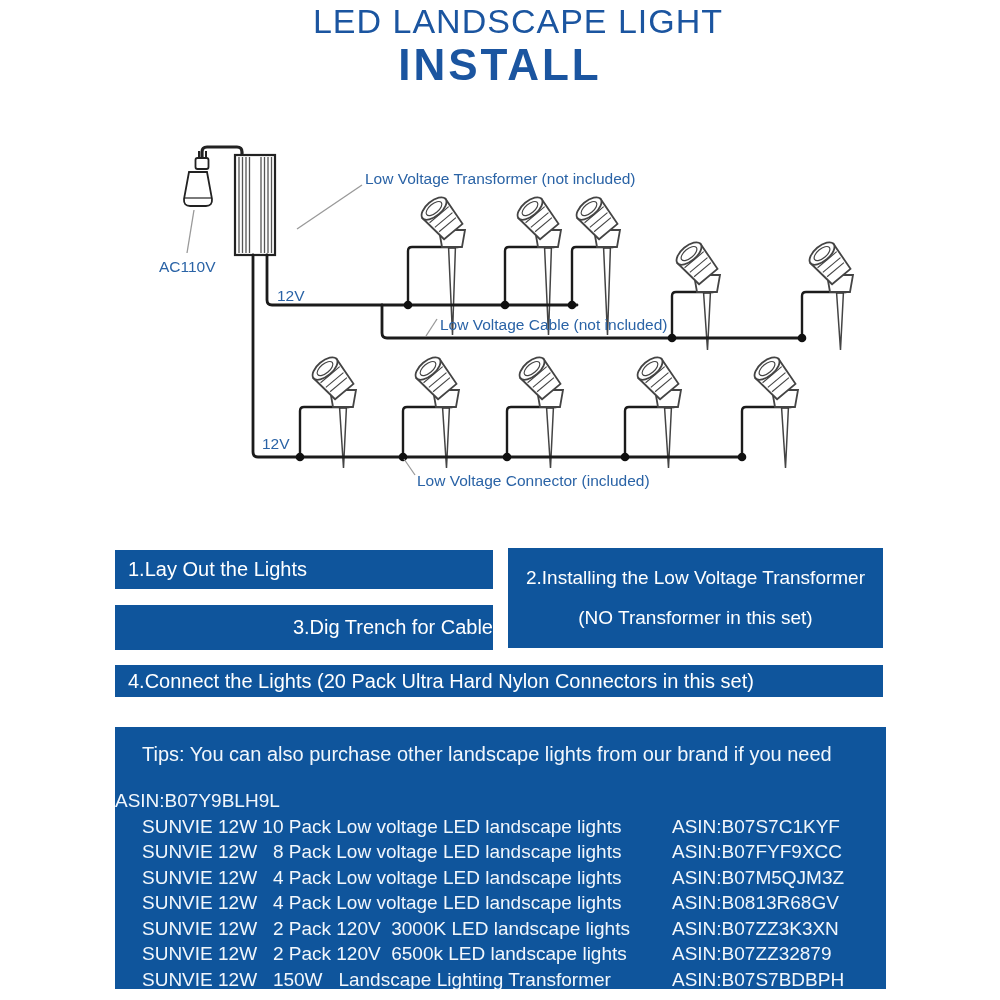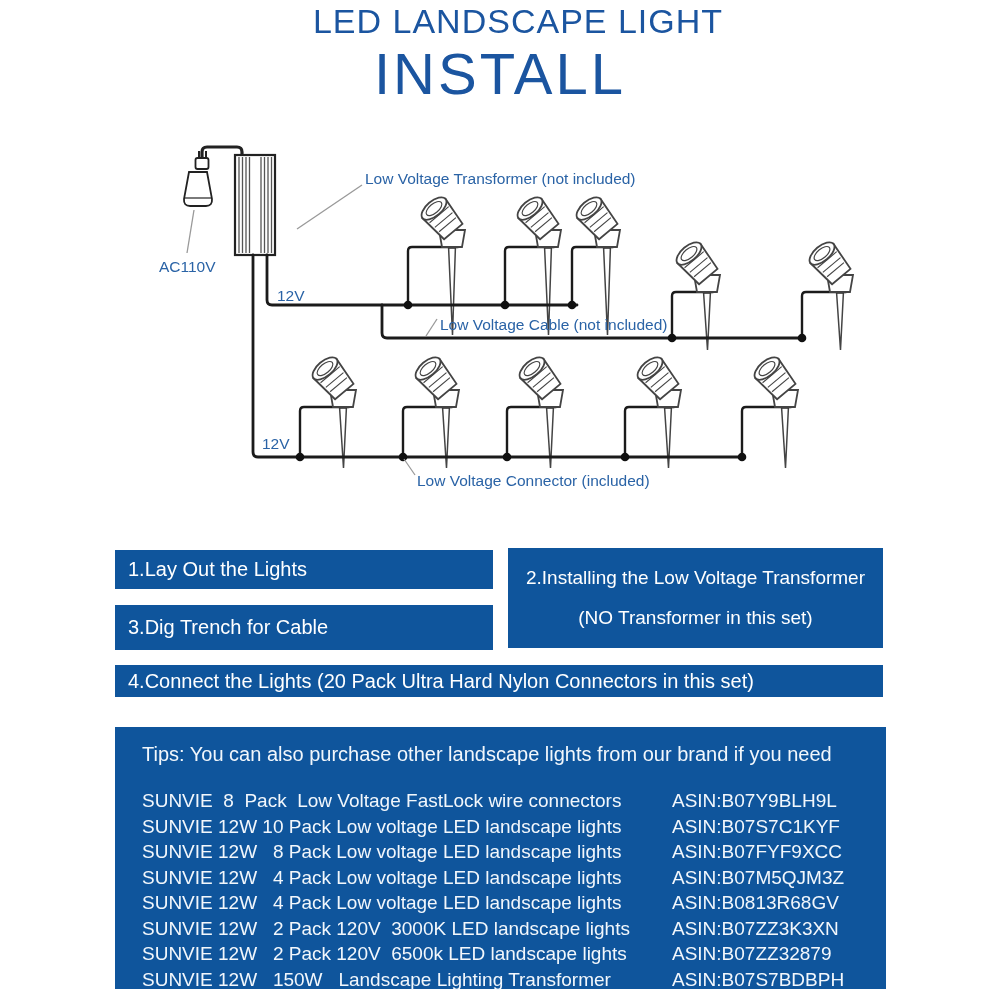--- a/index.html
+++ b/index.html
@@ -12,21 +12,21 @@
   body{
     width:1000px;height:1000px;position:relative;background:#ffffff;
     font-family:"Liberation Sans",sans-serif;overflow:hidden;
   }
   .title-line1{
     position:absolute;top:2px;left:0;width:1000px;text-align:center;
     font-size:34px;font-weight:400;color:var(--title-blue);letter-spacing:1px;padding-left:18px;
   }
   .title-line2{
     position:absolute;top:40px;left:0;width:1000px;text-align:center;
-    font-size:58px;font-weight:400;color:var(--title-blue);letter-spacing:3px;
+    font-size:44px;font-weight:700;color:var(--title-blue);letter-spacing:3px;
   }
   svg.diagram{position:absolute;left:0;top:130px;}
   svg.diagram text{
     font-family:"Liberation Sans",sans-serif;font-size:15.5px;fill:var(--label-blue);
   }
   .bar{
     position:absolute;background:var(--accent);color:#ffffff;
     display:flex;align-items:center;padding-left:13px;box-sizing:border-box;
     font-size:20px;
   }
@@ -163,33 +163,32 @@
 
 <div class="bar" style="left:115px;top:550px;width:378px;height:39px;">
   <span>1.Lay Out the Lights</span>
 </div>
 
 <div class="bar two-line" style="left:508px;top:548px;width:375px;height:100px;">
   <span>2.Installing the Low Voltage Transformer</span>
   <span>(NO Transformer in this set)</span>
 </div>
 
-<div class="bar" style="left:115px;top:605px;width:378px;height:45px;">
+<div class="bar" style="left:115px;top:605px;width:378px;height:45px;justify-content:flex-end;">
   <span>3.Dig Trench for Cable</span>
 </div>
 
 <div class="bar" style="left:115px;top:665px;width:768px;height:32px;">
   <span>4.Connect the Lights (20 Pack Ultra Hard Nylon Connectors in this set)</span>
 </div>
 
 <div class="tips">
   <div class="tips-header">Tips: You can also purchase other landscape lights from our brand if you need</div>
   <div class="product-rows" id="product-rows">
   <div class="product-row">
-    <span class="product-name">SUNVIE  8  Pack  Low Voltage FastLock wire connectors</span>
     <span class="product-asin">ASIN:B07Y9BLH9L</span>
   </div>
 
   <div class="product-row">
     <span class="product-name">SUNVIE 12W 10 Pack Low voltage LED landscape lights</span>
     <span class="product-asin">ASIN:B07S7C1KYF</span>
   </div>
 
   <div class="product-row">
     <span class="product-name">SUNVIE 12W   8 Pack Low voltage LED landscape lights</span>

